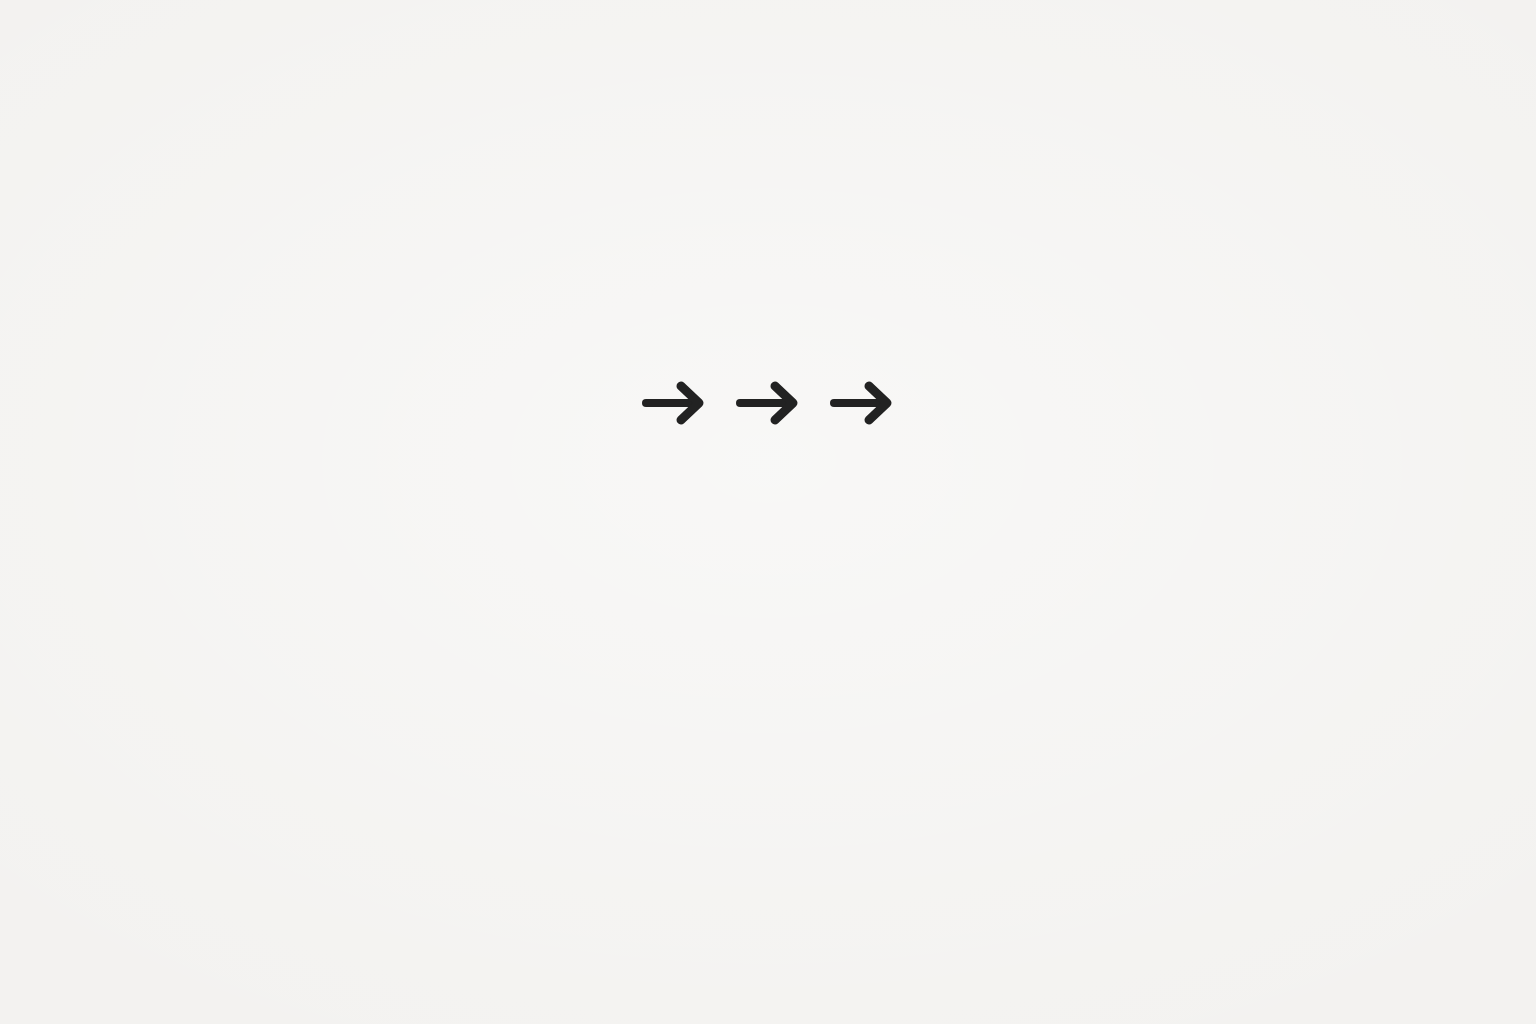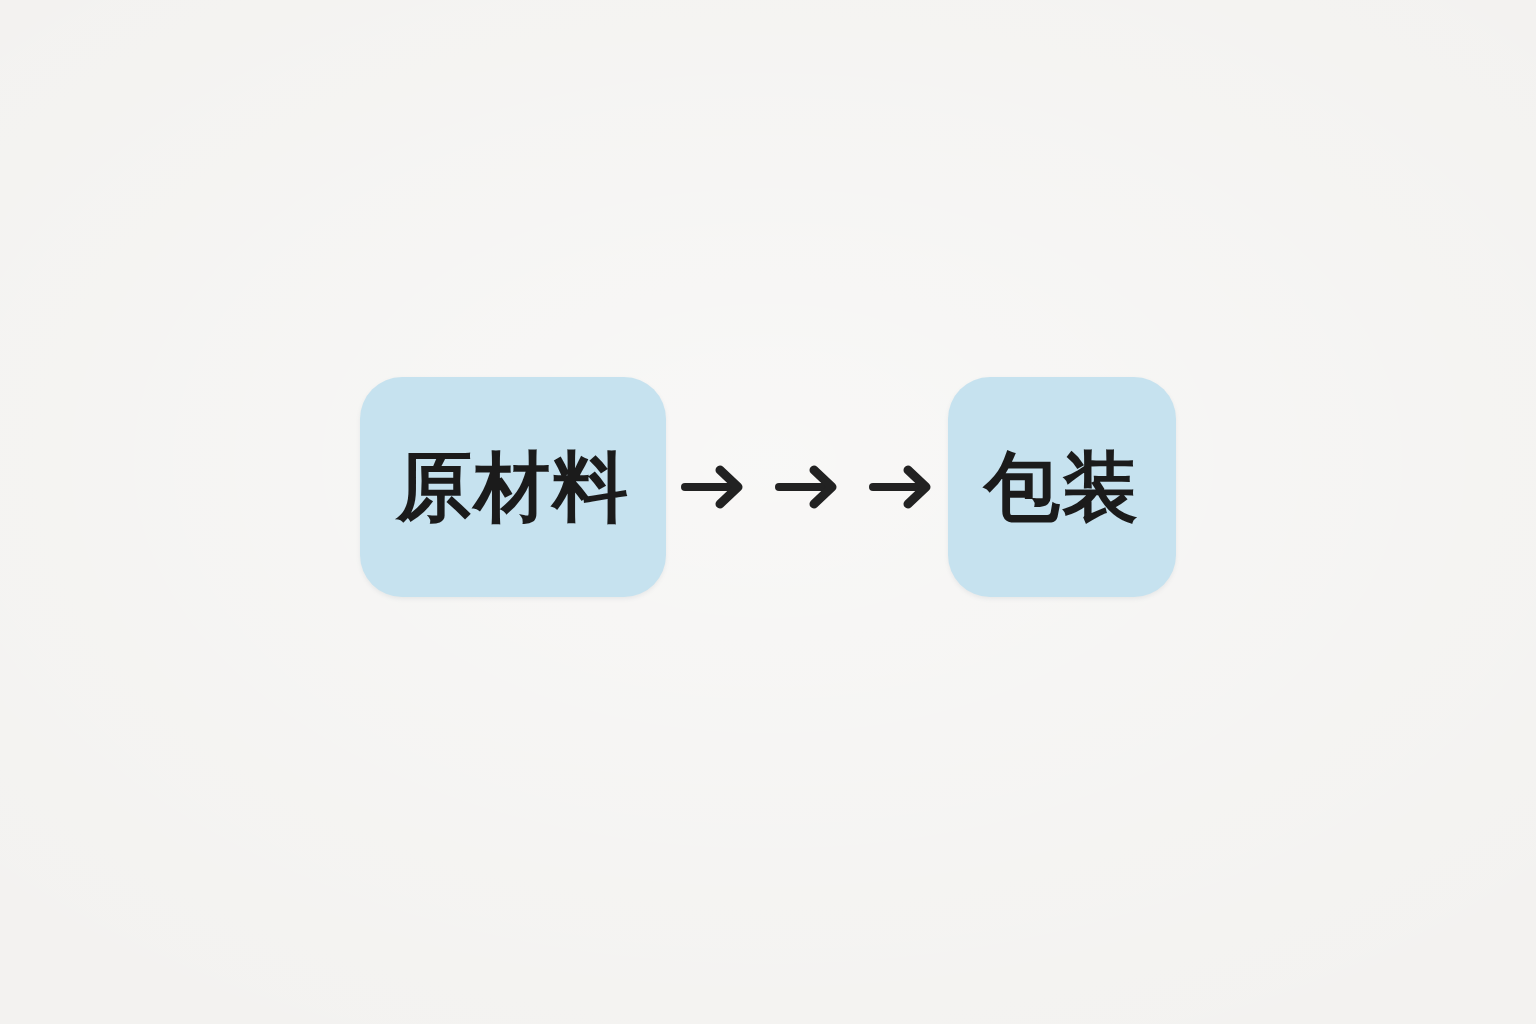--- a/index.html
+++ b/index.html
@@ -61,23 +61,20 @@
   .arrow-cell svg {
     display: block;
   }
 </style>
 </head>
 <body>
 
 <div class="canvas">
   <div class="flow">
 
-    <div class="step wide">
-      <span class="step-label">原材料</span>
-    </div>
 
     <div class="arrow-cell">
       <svg width="66" height="52" viewBox="0 0 66 52">
         <line x1="5" y1="26" x2="50" y2="26" stroke="var(--arrow)" stroke-width="8" stroke-linecap="round"></line>
         <polyline points="40,9 58,26 40,43" fill="none" stroke="var(--arrow)" stroke-width="9" stroke-linecap="round" stroke-linejoin="round"></polyline>
       </svg>
     </div>
 
 
     <div class="arrow-cell">
@@ -88,18 +85,15 @@
     </div>
 
 
     <div class="arrow-cell">
       <svg width="66" height="52" viewBox="0 0 66 52">
         <line x1="5" y1="26" x2="50" y2="26" stroke="var(--arrow)" stroke-width="8" stroke-linecap="round"></line>
         <polyline points="40,9 58,26 40,43" fill="none" stroke="var(--arrow)" stroke-width="9" stroke-linecap="round" stroke-linejoin="round"></polyline>
       </svg>
     </div>
 
-    <div class="step">
-      <span class="step-label">包装</span>
-    </div>
 
   </div>
 </div>
 
 </body></html>

